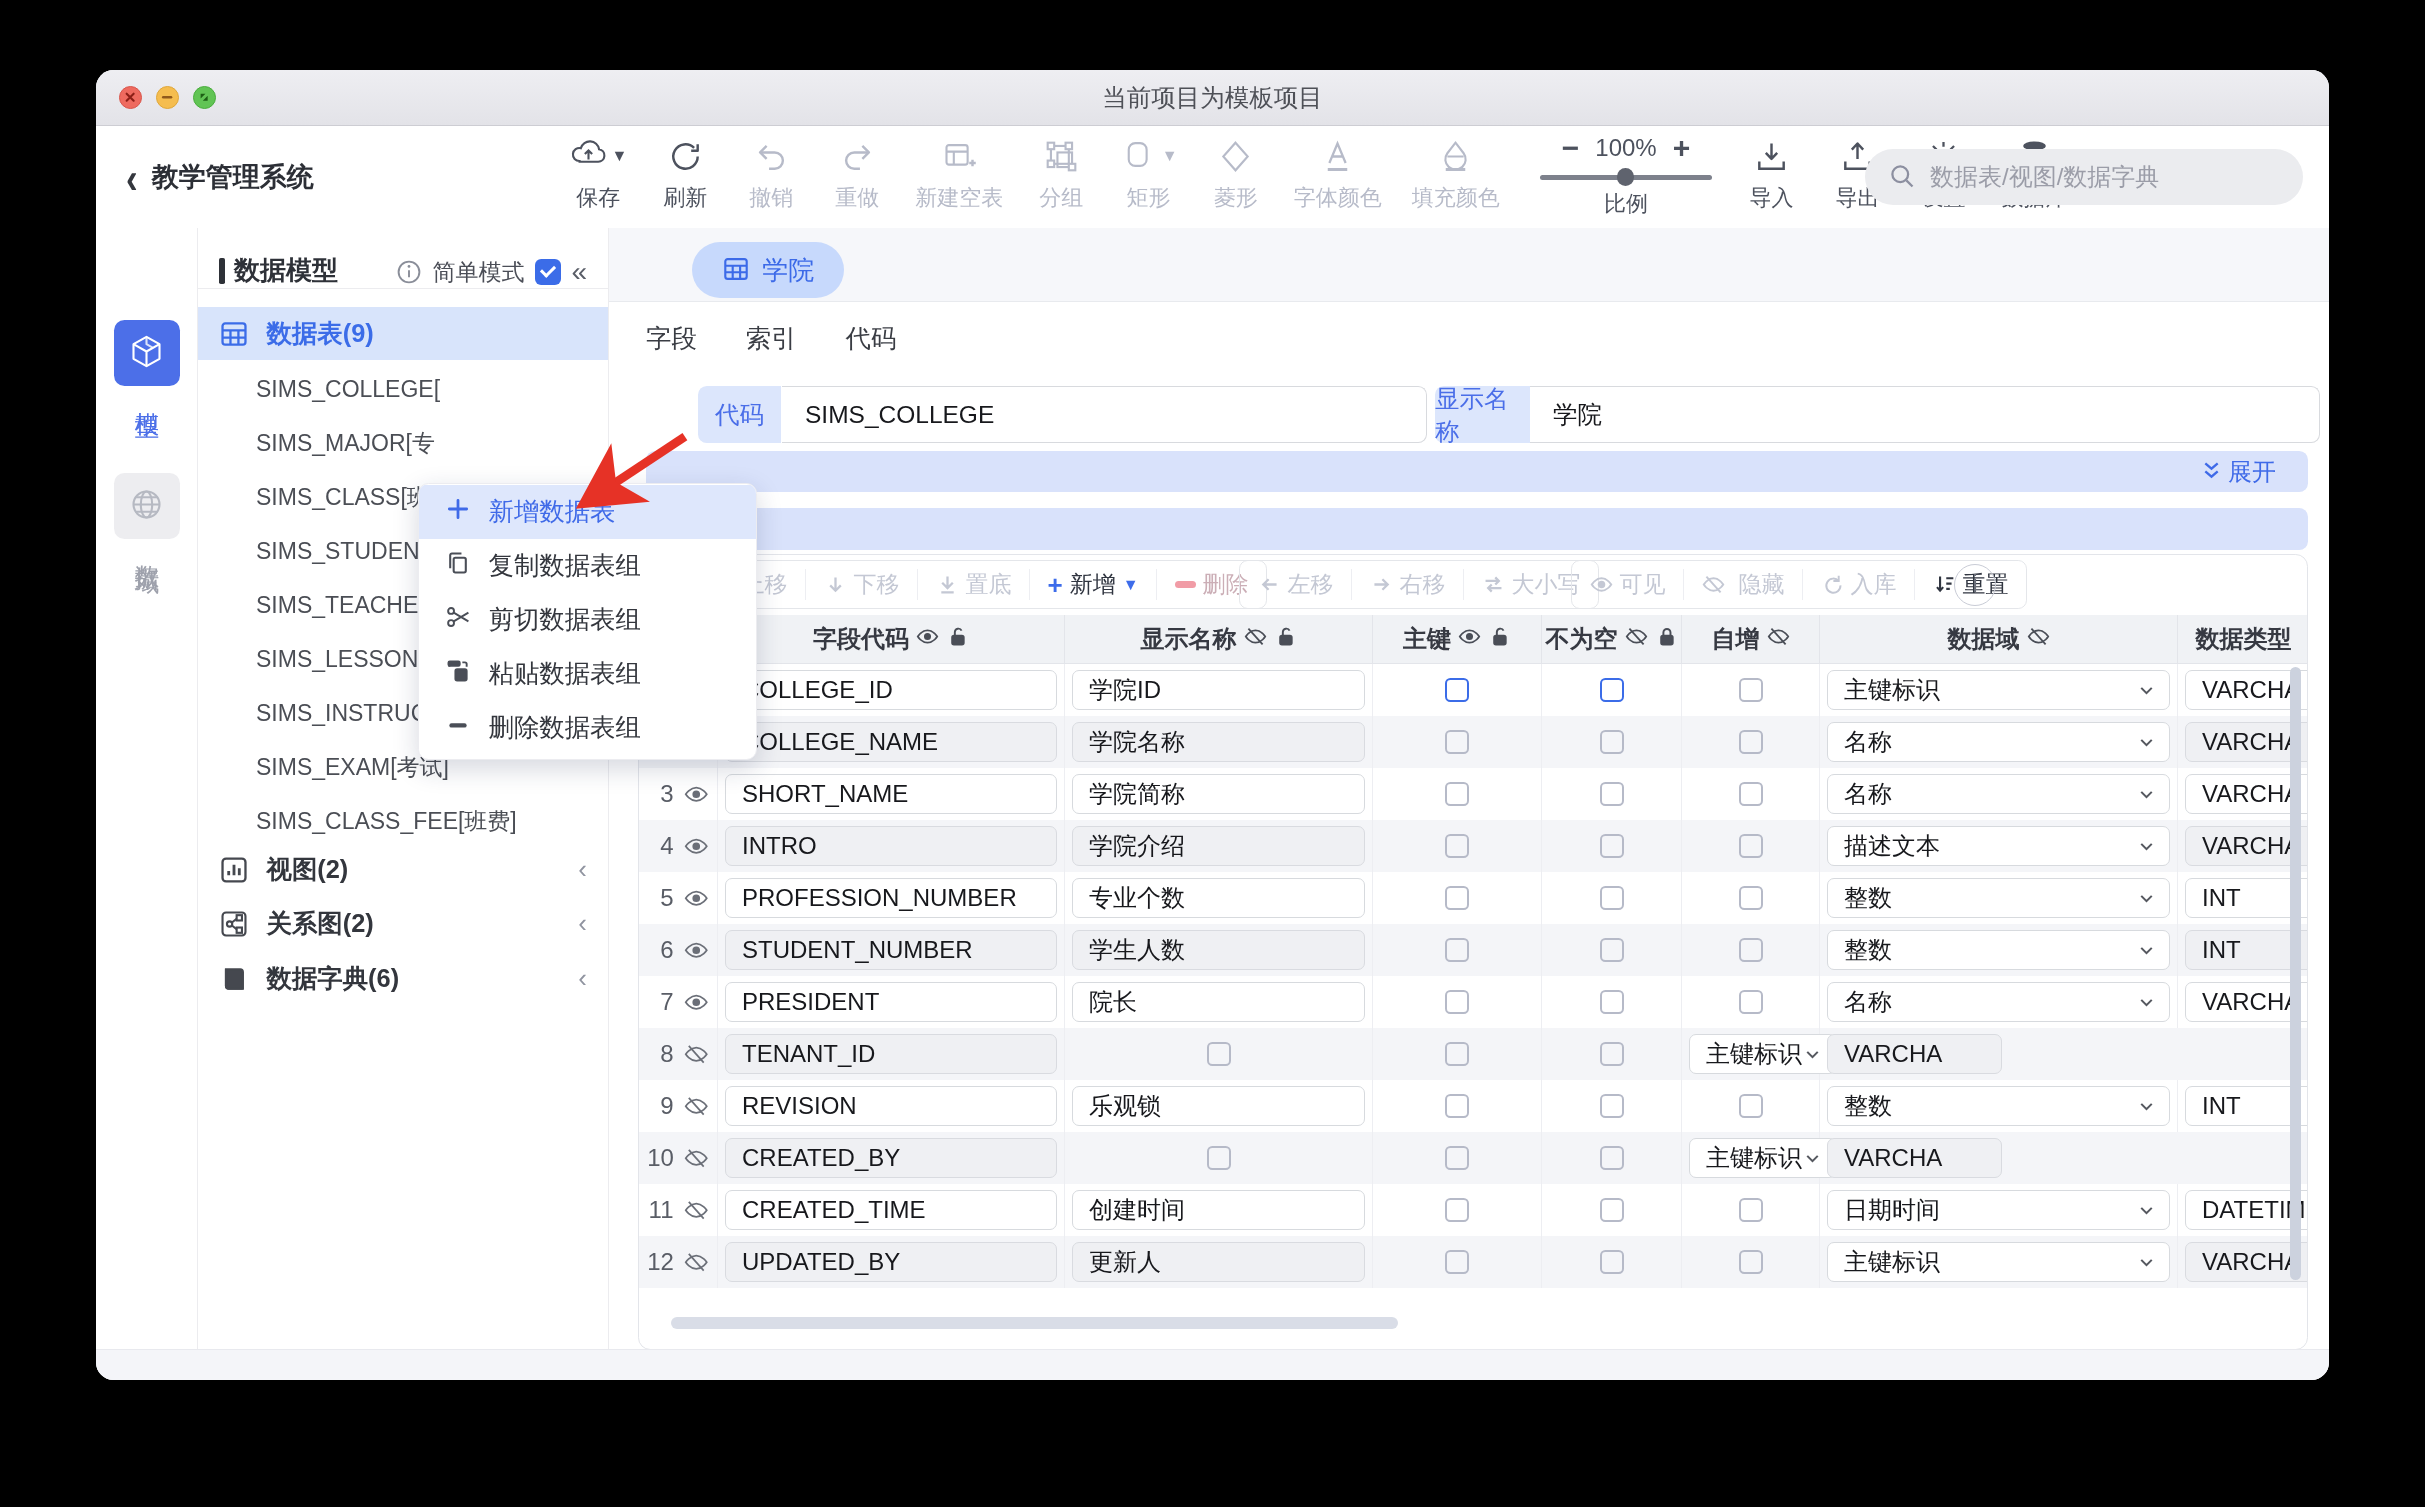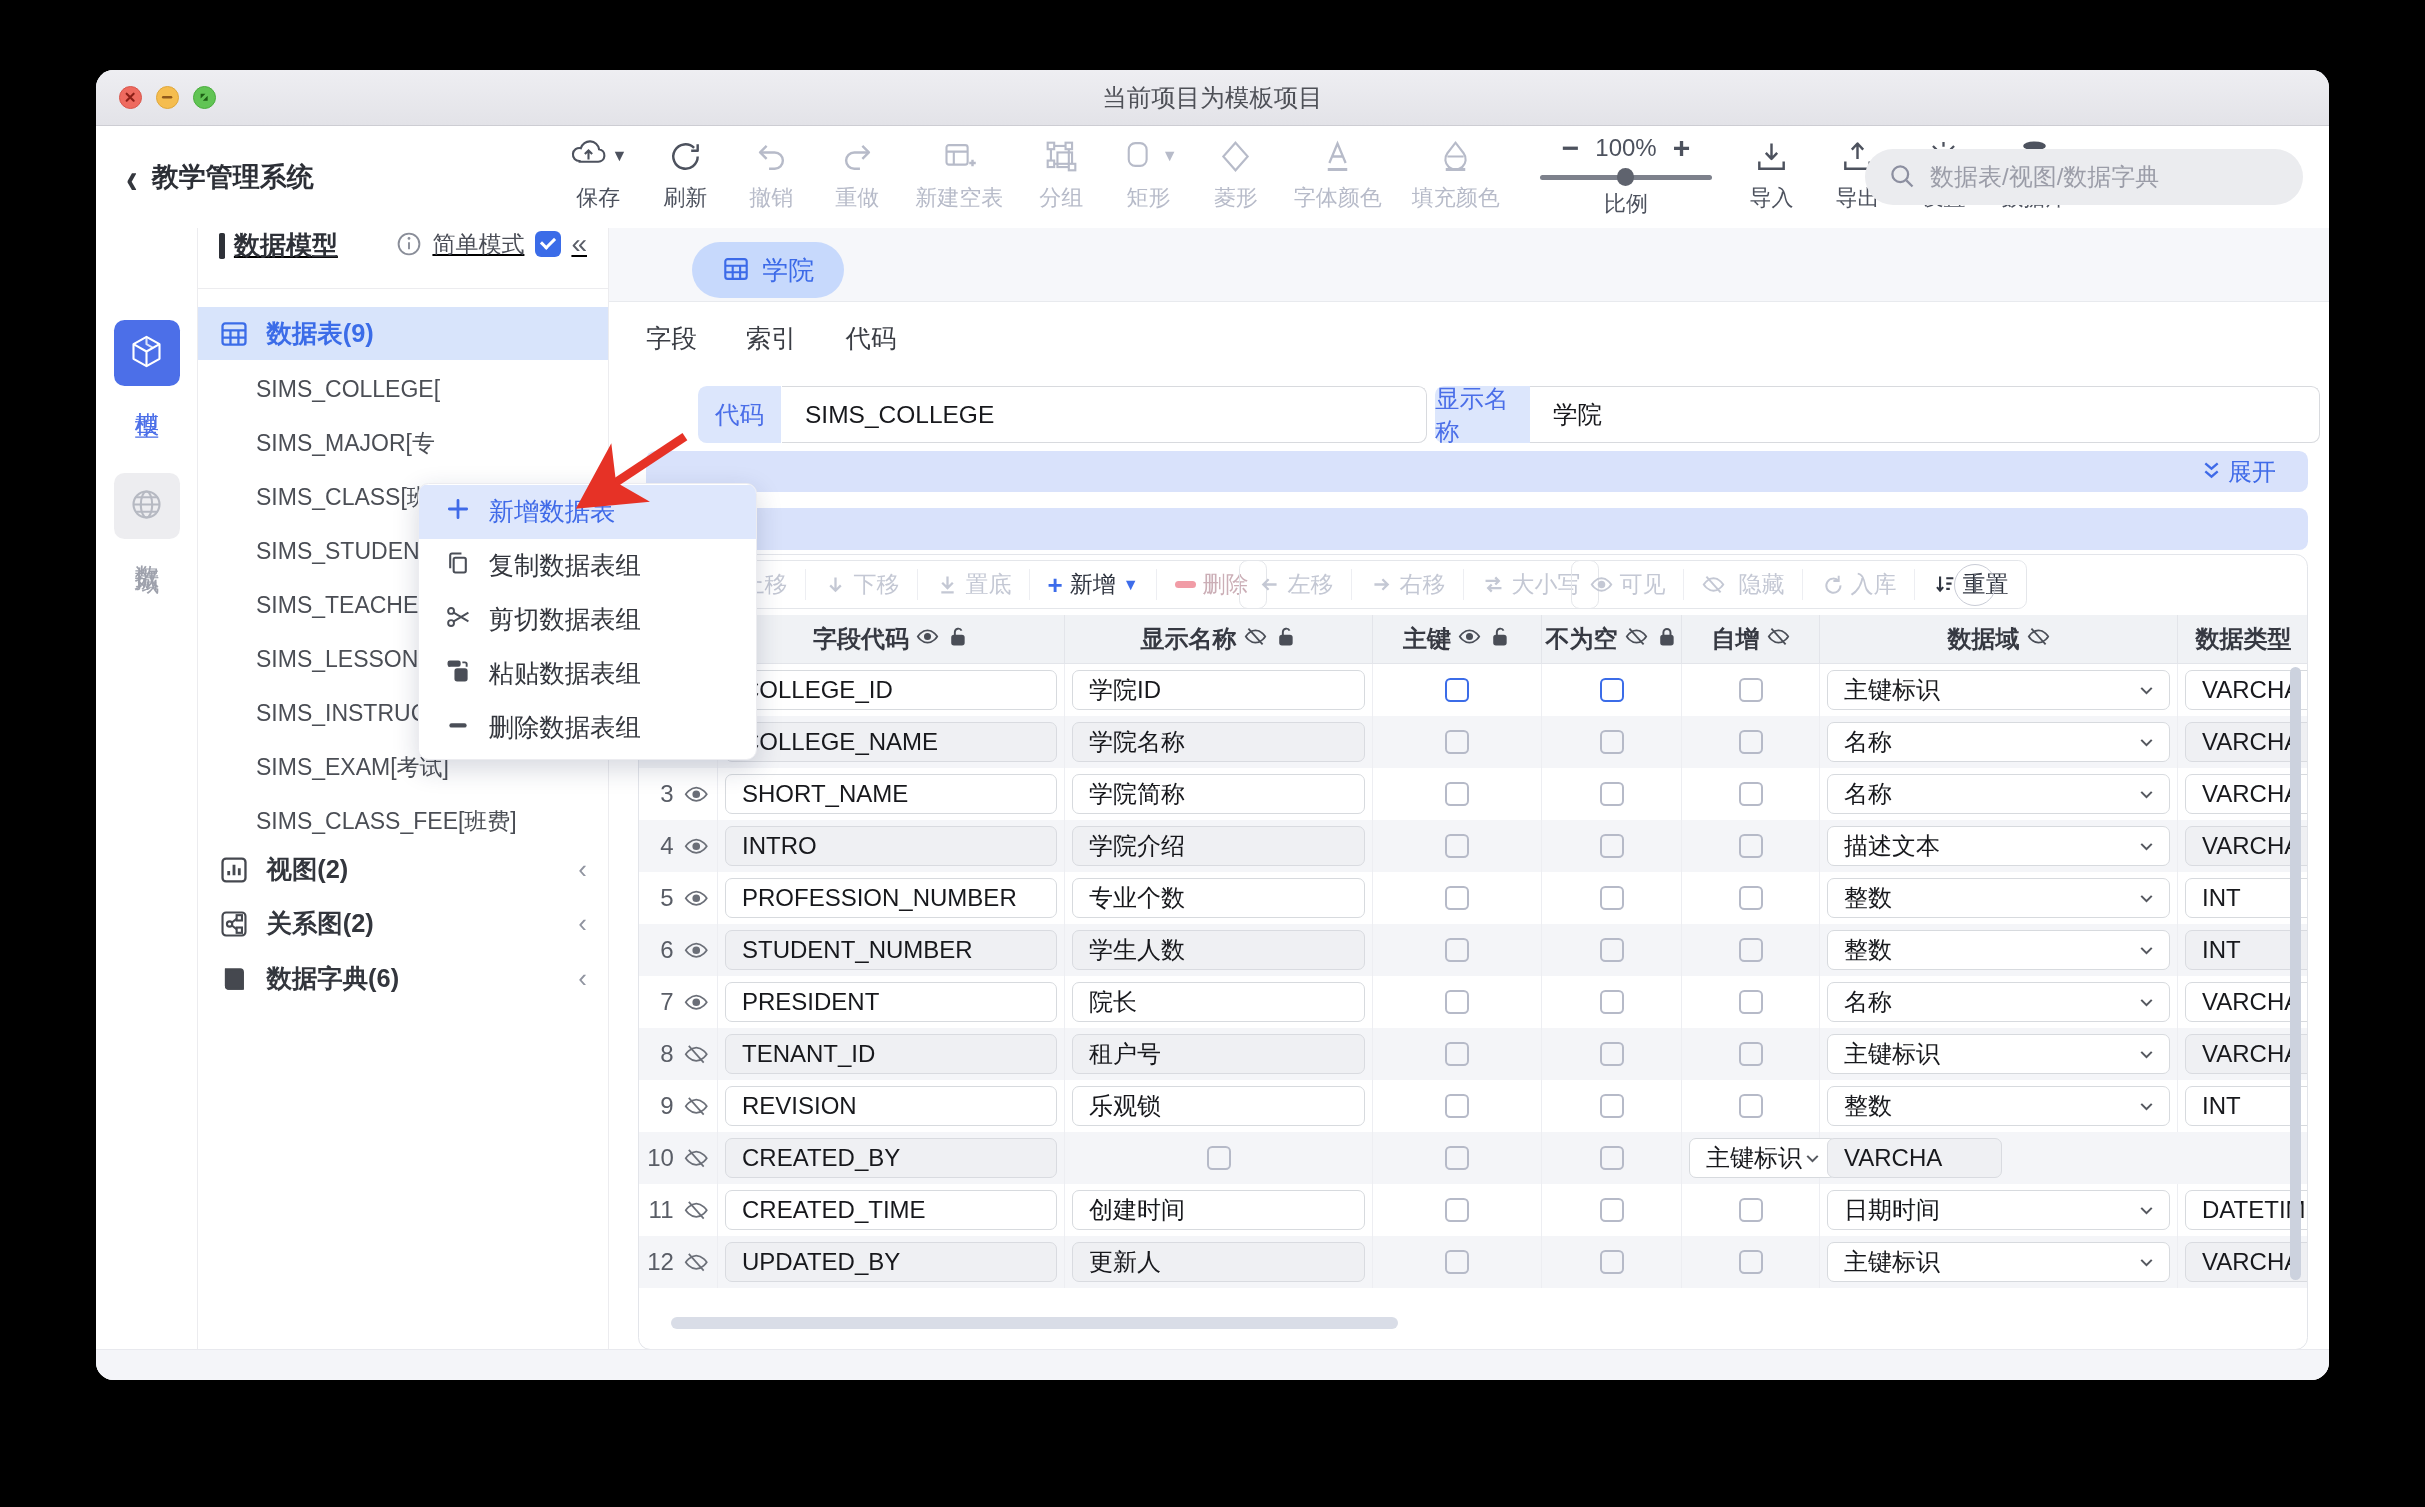--- a/index.html
+++ b/index.html
@@ -56,22 +56,22 @@
   .rail-tile{width:66px;height:66px;border-radius:10.5px;display:flex;align-items:center;justify-content:center;}
   .rail-tile svg{width:39px;height:39px;}
   .rt-model{background:#4c6fe8;color:#fff;}
   .rt-domain{background:#ededf0;color:#b6b9c2;}
   .rail-lb{margin-top:7px;font-size:24.5px;line-height:28px;writing-mode:vertical-rl;text-orientation:upright;letter-spacing:1.8px;}
   .rl-model{color:#4c6fe8;} .rl-domain{color:#9ea1ac;}
 
   
   .sidebar{position:absolute;left:101px;top:0;width:412px;height:100%;background:#fff;
            border-left:1.8px solid #ececef;border-right:1.8px solid #ececef;}
-  .sb-head{position:absolute;left:0;top:0;width:100%;height:61px;display:flex;align-items:flex-start;padding:0 21px;
-           border-bottom:1.8px solid #ececef;text-decoration:underline;}
+  .sb-head{position:absolute;left:0;top:0;width:100%;height:61px;display:flex;align-items:flex-end;padding:0 21px;
+           border-bottom:1.8px solid #ececef;}
   .sb-title{display:flex;align-items:center;gap:8.8px;font-size:26px;font-weight:bold;color:#2e3138;}
   .sb-title .bar{width:6.1px;height:26px;background:#2e3138;border-radius:1.8px;}
   .sb-head-right{margin-left:auto;display:flex;align-items:center;gap:10.5px;}
   .info-ic{width:26px;height:26px;color:#8a8e99;}
   .mode-lb{font-size:23px;color:#4b4e57;}
   .bluecheck{width:26px;height:26px;border-radius:6.1px;background:#3b6ce8;position:relative;cursor:pointer;}
   .bluecheck::after{content:"";position:absolute;left:6.1px;top:6.1px;width:11.4px;height:6.1px;
         border-left:3.1px solid #fff;border-bottom:3.1px solid #fff;transform:rotate(-45deg);}
   .collapse{font-size:28px;color:#5a5e68;cursor:pointer;}
   .sb-group{position:absolute;left:0;width:100%;height:53px;display:flex;align-items:center;gap:17.5px;padding:0 21px;cursor:pointer;}
@@ -971,25 +971,20 @@
                       <path d="M5.5 4.5l17 19"></path>
                     </svg>
                   </span>
     </div>
     <div class="td">
                   <div class="cellwrap">
                     <div class="cellbox">TENANT_ID</div>
                   </div>
                 </div>
     <div class="td">
-                  <div class="cellwrap">
-                    <div class="cellbox">租户号</div>
-                  </div>
-                </div>
-    <div class="td">
                   <span class="cb"></span>
                 </div>
     <div class="td">
                   <span class="cb"></span>
                 </div>
     <div class="td">
                   <span class="cb"></span>
                 </div>
     <div class="td">
                   <div class="ddl">

